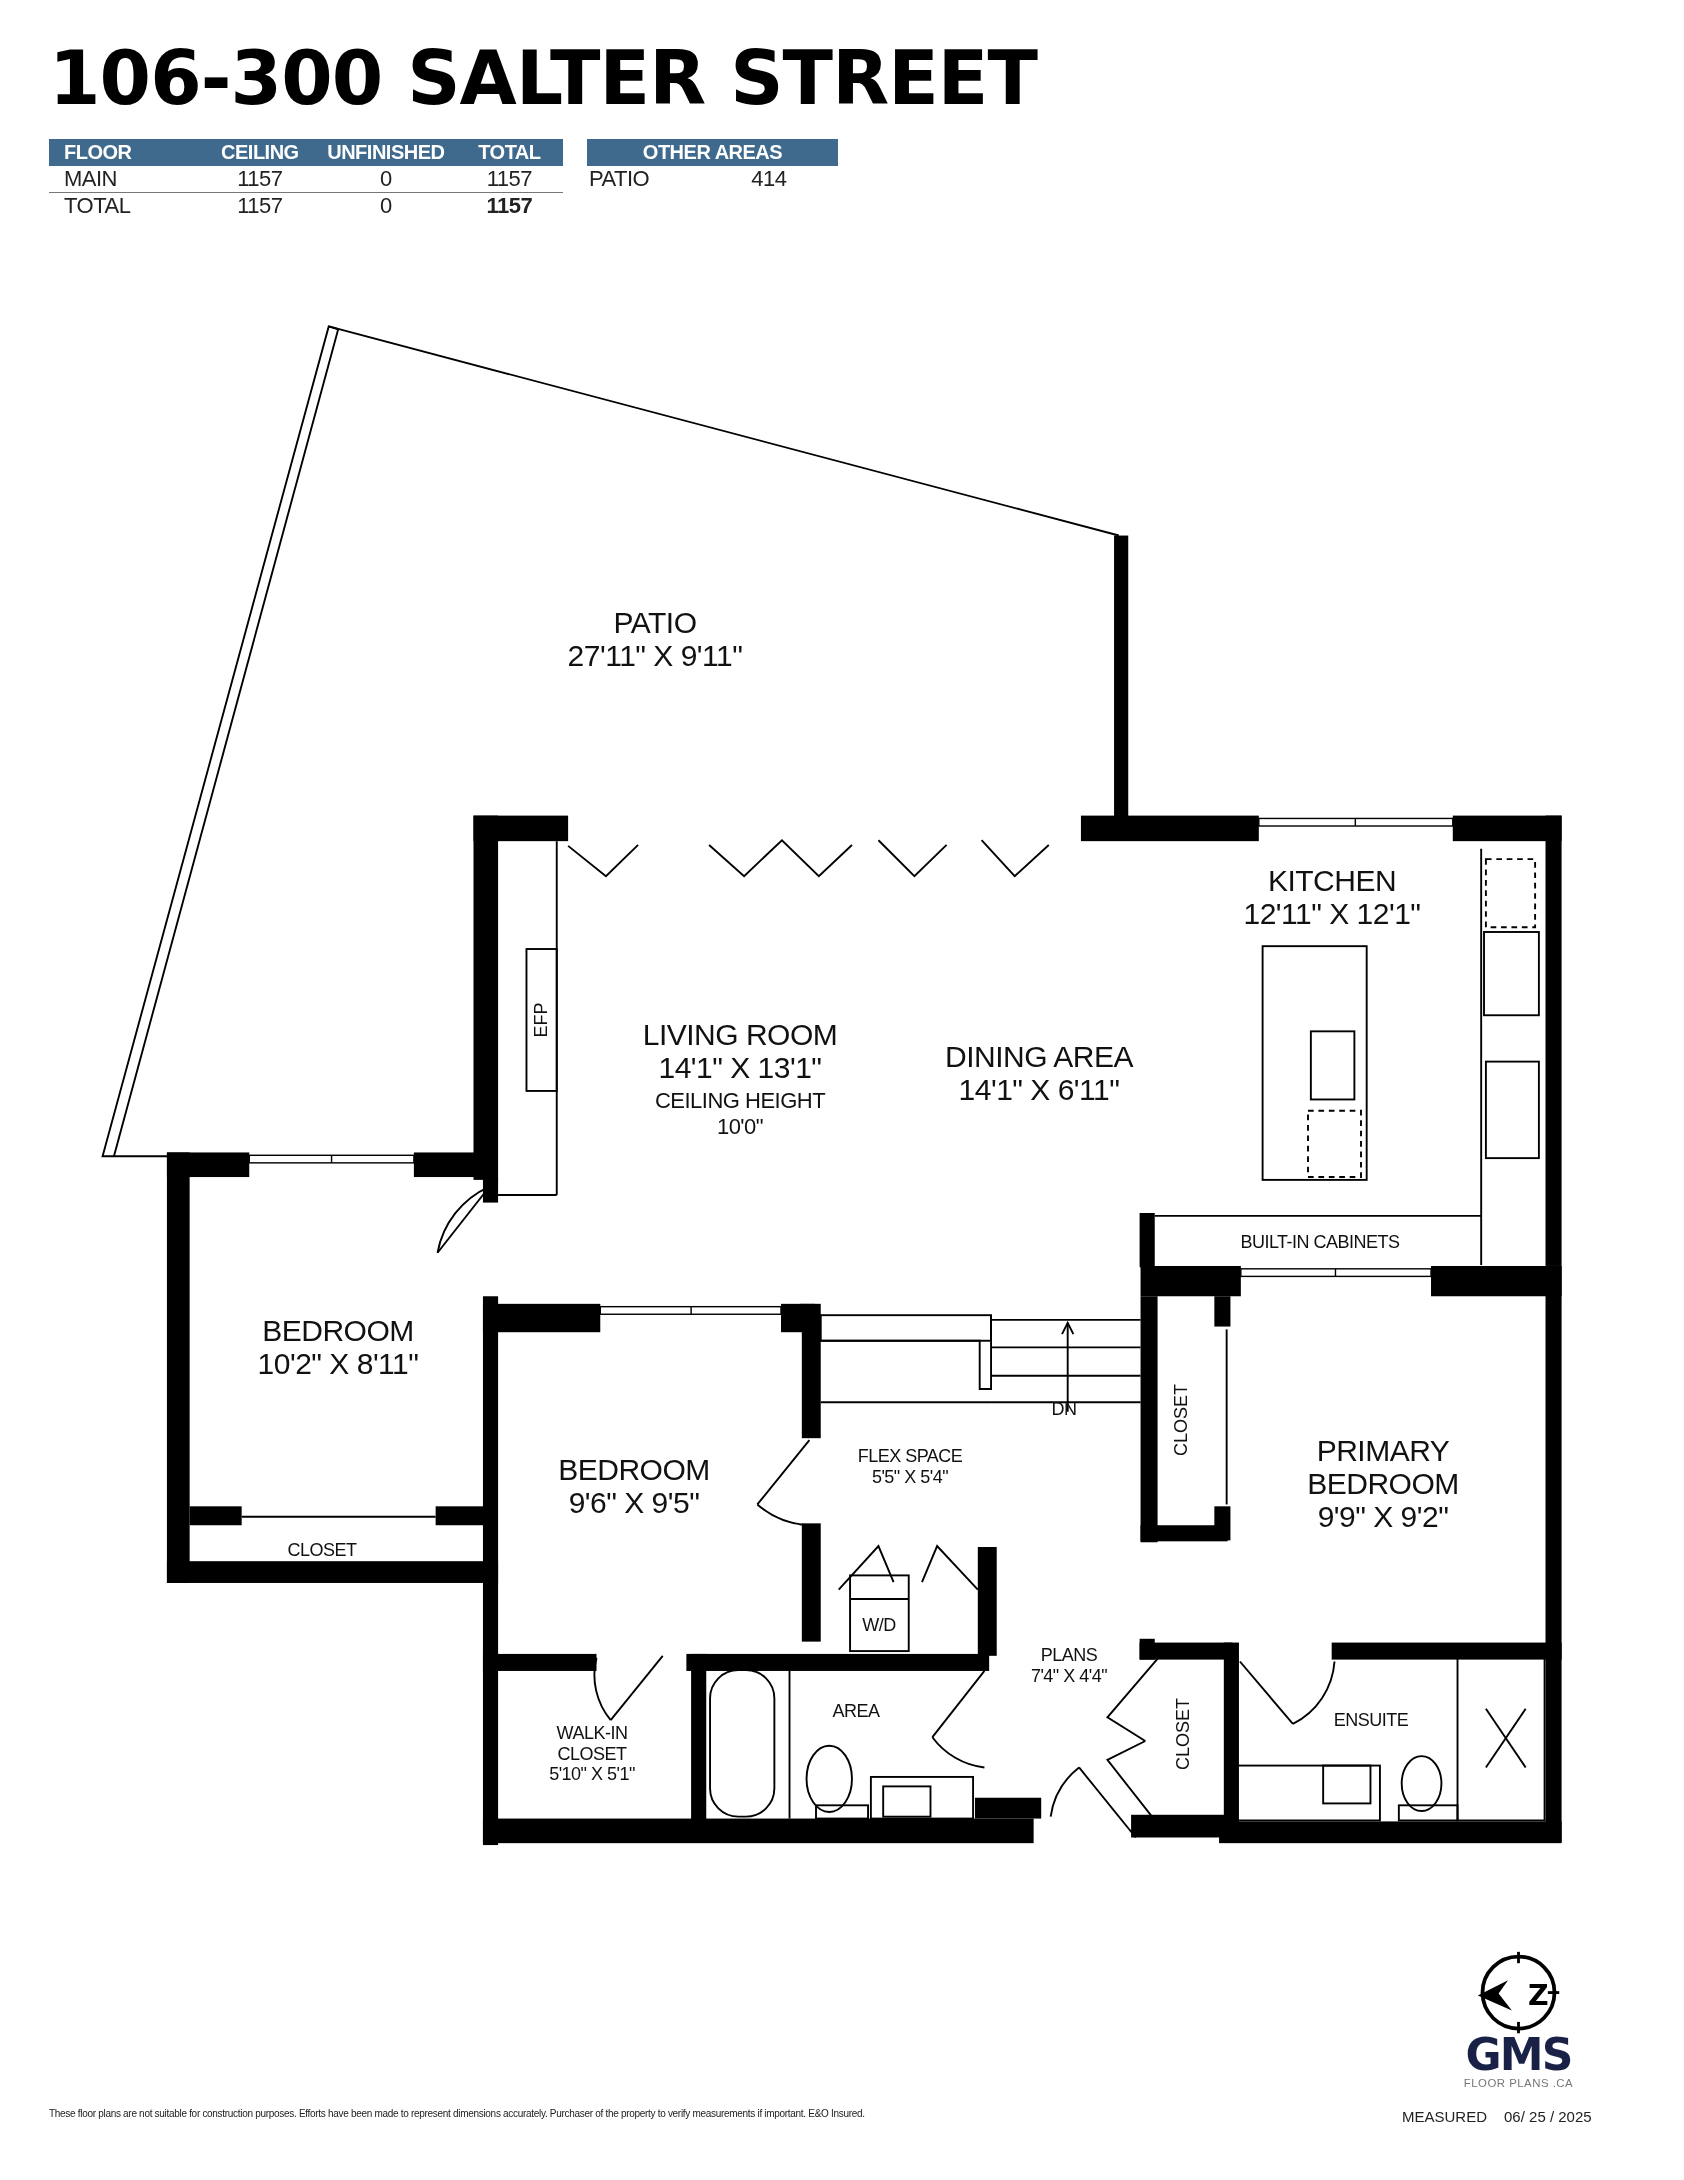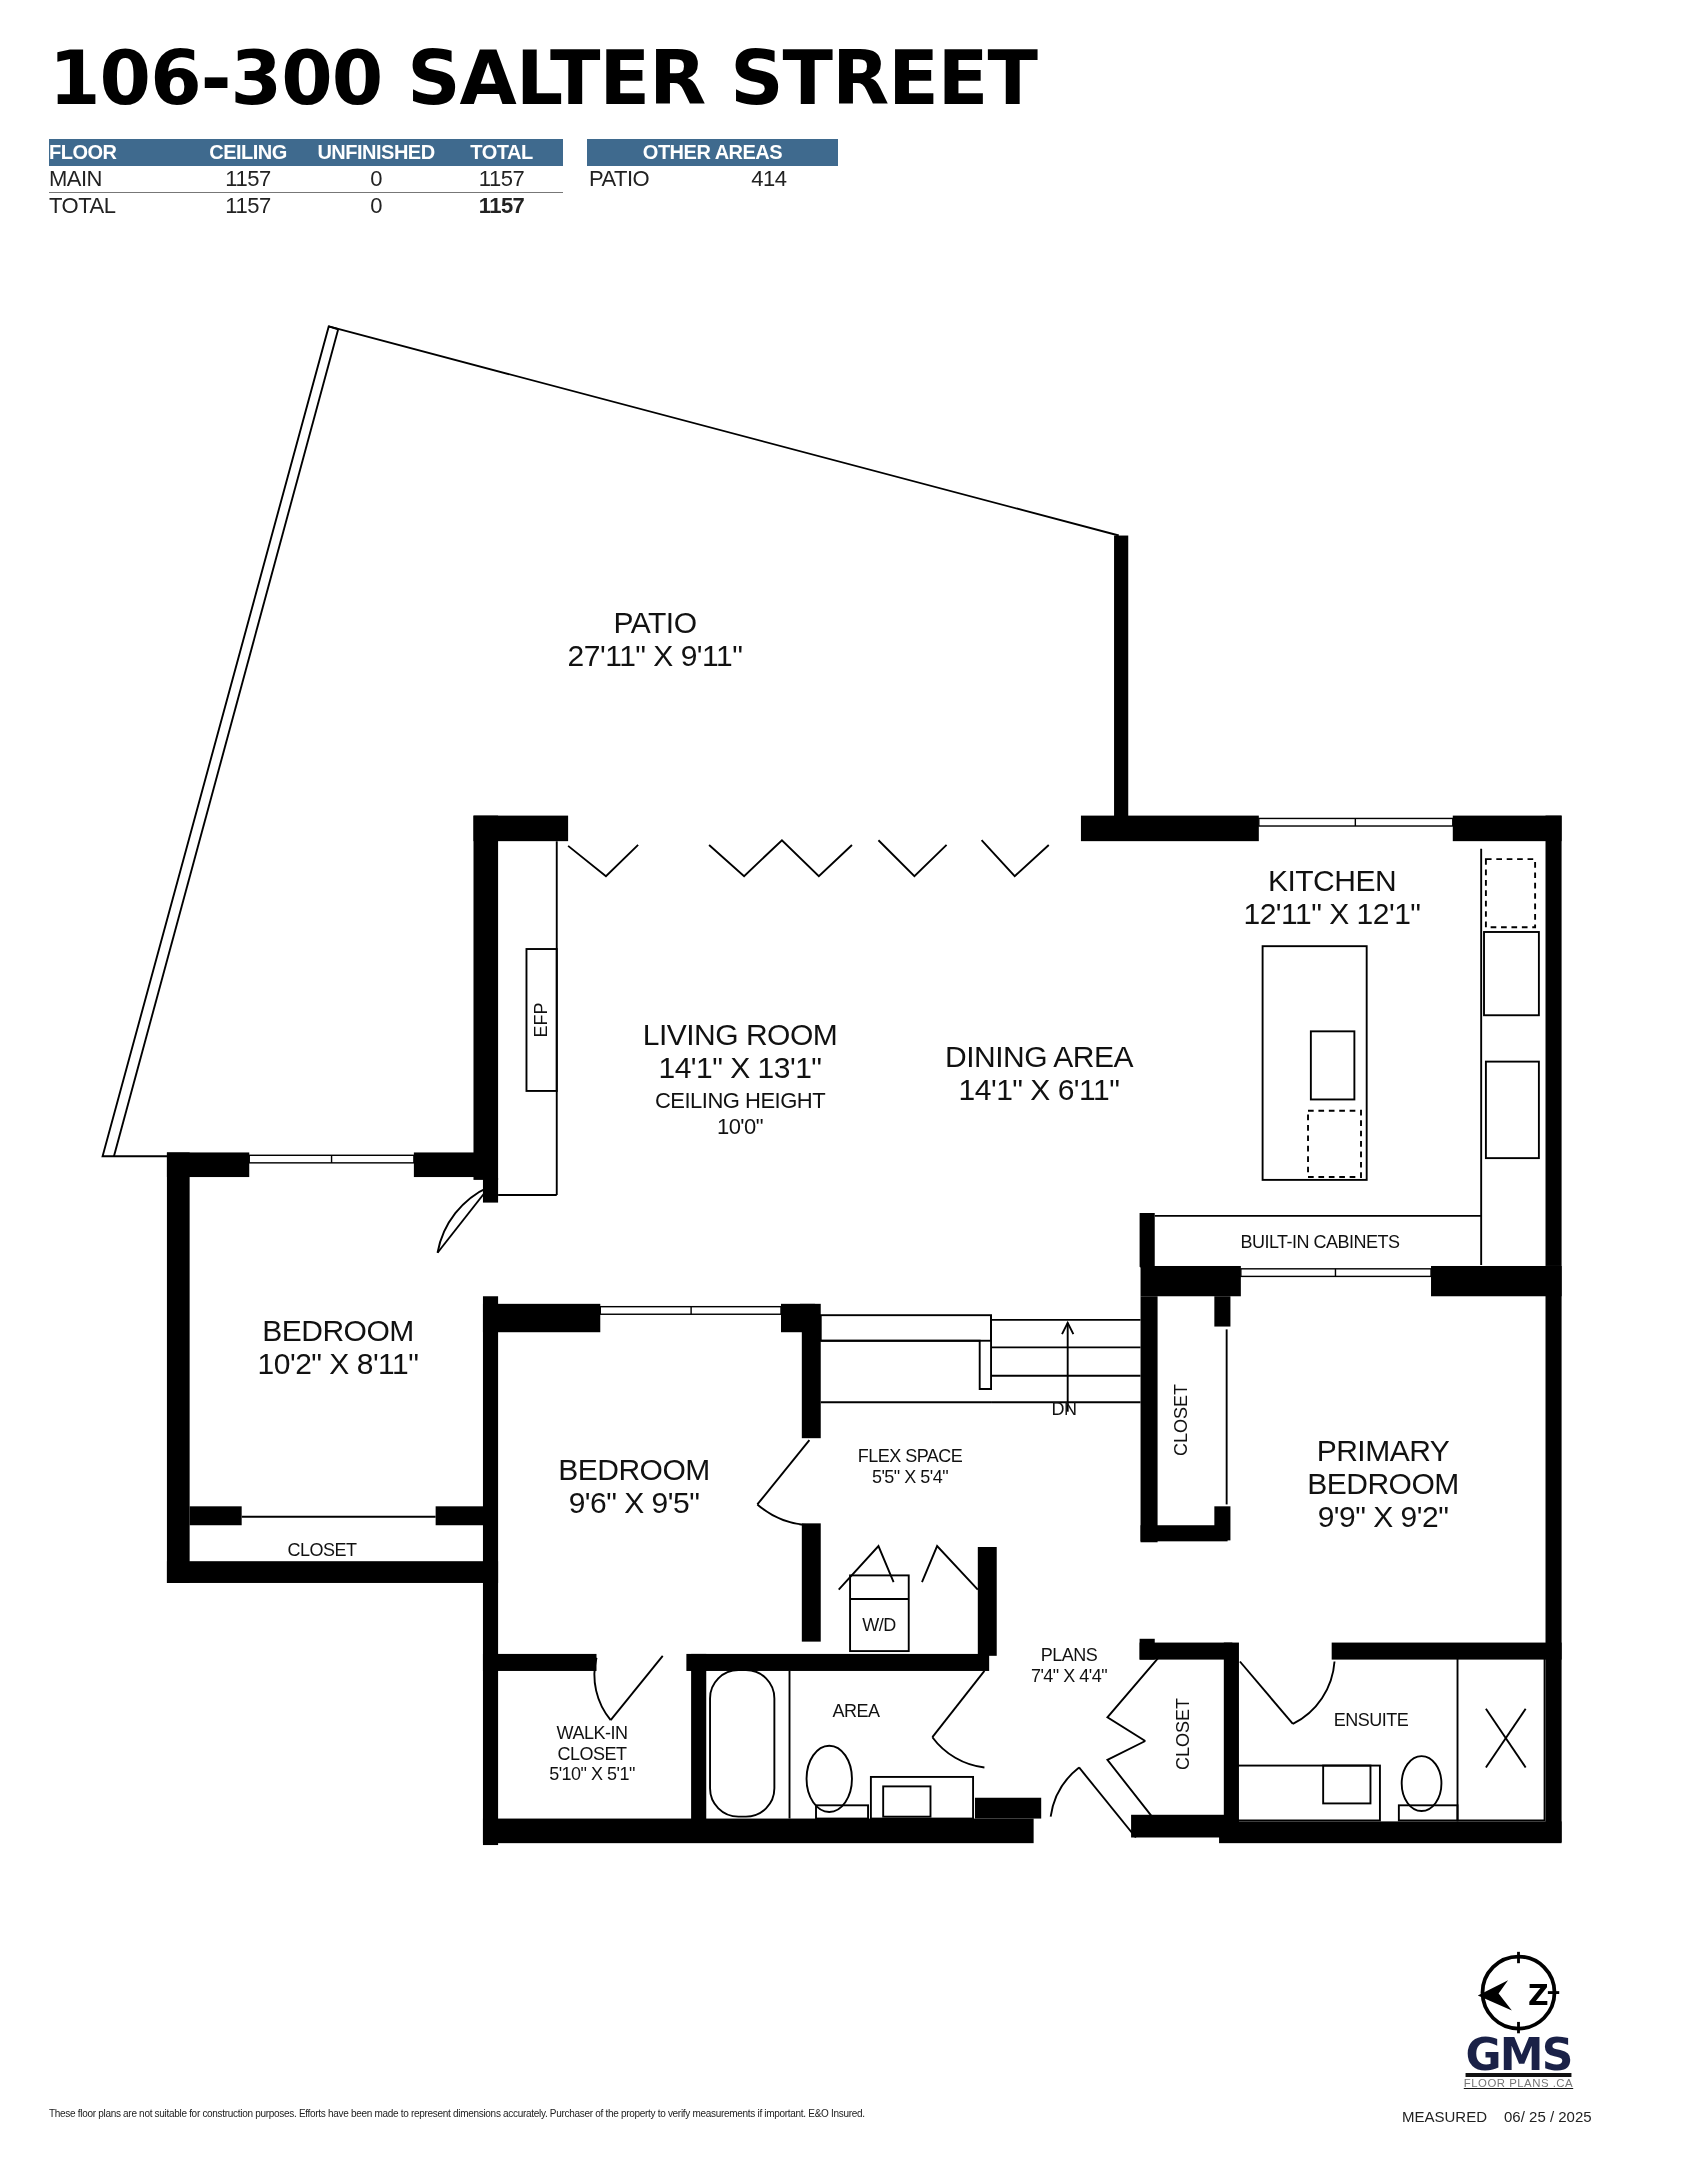--- a/index.html
+++ b/index.html
@@ -4,41 +4,41 @@
 <style>
   html, body { margin: 0; padding: 0; background: #ffffff; }
   body { width: 1685px; height: 2180px; position: relative; overflow: hidden; font-family: "Liberation Sans", "DejaVu Sans", sans-serif; color: #111; }
   .title { position: absolute; left: 49px; top: 40px; font-family: "DejaVu Sans", sans-serif; font-weight: 900; font-size: 74px; letter-spacing: -0.9px; line-height: 1; color: #000; transform: scaleY(1.02); }
   .tbl { position: absolute; top: 139px; font-family: "Liberation Sans", sans-serif; }
   .tbl .hdr { background: #3f6a8e; color: #fff; font-weight: bold; font-size: 20px; height: 26.5px; display: flex; align-items: center; letter-spacing: -0.5px; }
   .tbl .row { font-size: 22px; height: 26.5px; display: flex; align-items: center; color: #222; letter-spacing: -0.5px; }
   .tbl .row.sep { border-bottom: 1.9px solid #777; }
   .tbl .c { display: inline-block; }
   .floor-tbl { left: 49px; width: 514px; }
-  .floor-tbl .c0 { width: 142px; padding-left: 0; }
+  .floor-tbl .c0 { width: 142px; padding-left: 15px; }
   .floor-tbl .c1 { width: 114px; text-align: center; }
   .floor-tbl .c2 { width: 142px; text-align: center; }
   .floor-tbl .c3 { width: 109px; text-align: center; }
   .other-tbl { left: 587px; width: 251px; }
   .other-tbl .hdr { justify-content: center; }
   .other-tbl .c0 { width: 142px; padding-left: 1.9px; }
   .other-tbl .c1 { width: 76px; text-align: center; }
   .bold { font-weight: bold; }
   svg.plan { position: absolute; left: 0; top: 0; }
   .lbl { position: absolute; text-align: center; transform: translate(-50%, -50%); white-space: nowrap; color: #111; font-family: "Liberation Sans", sans-serif; letter-spacing: -0.5px; }
   .lbl .n { display: block; font-size: 30px; line-height: 1.1; }
   .lbl .d { display: block; font-size: 30px; line-height: 1.1; }
   .lbl.sm .n, .lbl.sm .d { font-size: 18px; line-height: 1.15; }
   .lbl .ch { display: block; font-size: 22px; line-height: 1.2; margin-top: 3.8px; }
   .vlbl { position: absolute; transform: translate(-50%, -50%) rotate(-90deg); font-size: 18px; white-space: nowrap; font-family: "Liberation Sans", sans-serif; }
   .footer { position: absolute; top: 2108px; left: 49px; font-size: 10px; color: #222; letter-spacing: -0.3px; font-family: "Liberation Sans", sans-serif; }
   .measured { position: absolute; top: 2108px; left: 1402px; font-size: 15px; color: #222; font-family: "Liberation Sans", sans-serif; }
   .measured span { margin-right: 17px; }
   .logo { position: absolute; left: 1438px; top: 1931px; width: 161px; height: 161px; }
-  .logo-text { position: absolute; left: 1445px; top: 2033px; width: 147px; text-align: center; text-decoration: underline; }
+  .logo-text { position: absolute; left: 1445px; top: 2033px; width: 147px; text-align: center; }
   .logo-gms { font-family: "DejaVu Sans", sans-serif; font-weight: bold; font-size: 44px; color: #1a2147; letter-spacing: -1.9px; line-height: 1; }
   .logo-sub { font-size: 11.4px; color: #777; letter-spacing: 0.5px; }
 </style>
 </head>
 <body>
 
 <div class="title">106-300 SALTER STREET</div>
 
 <div class="tbl floor-tbl">
   <div class="hdr">

